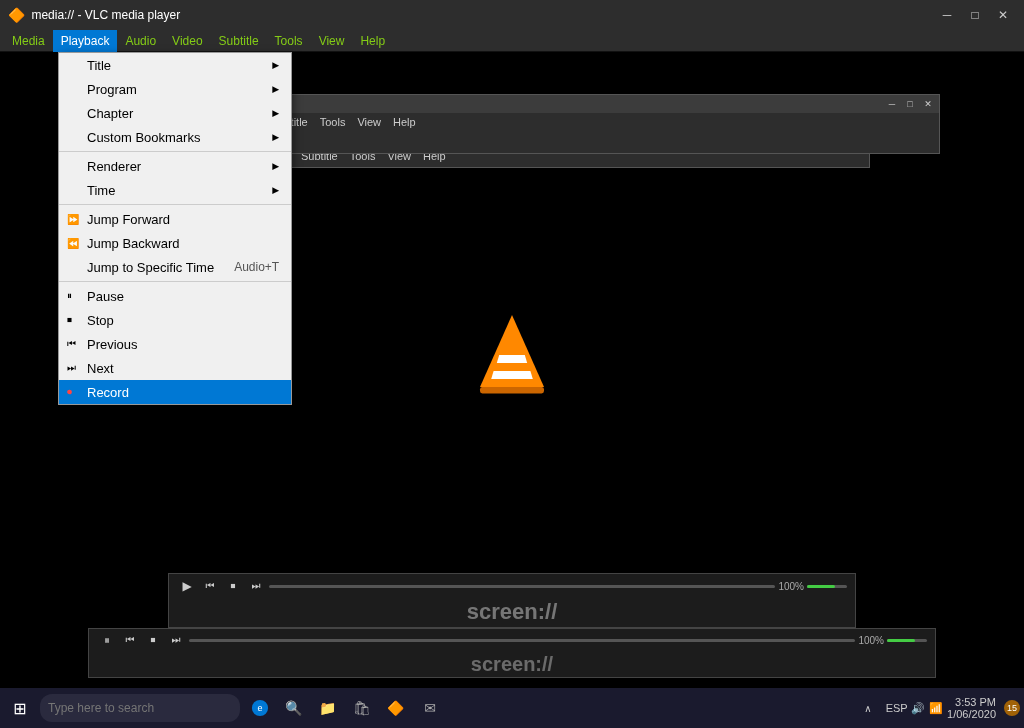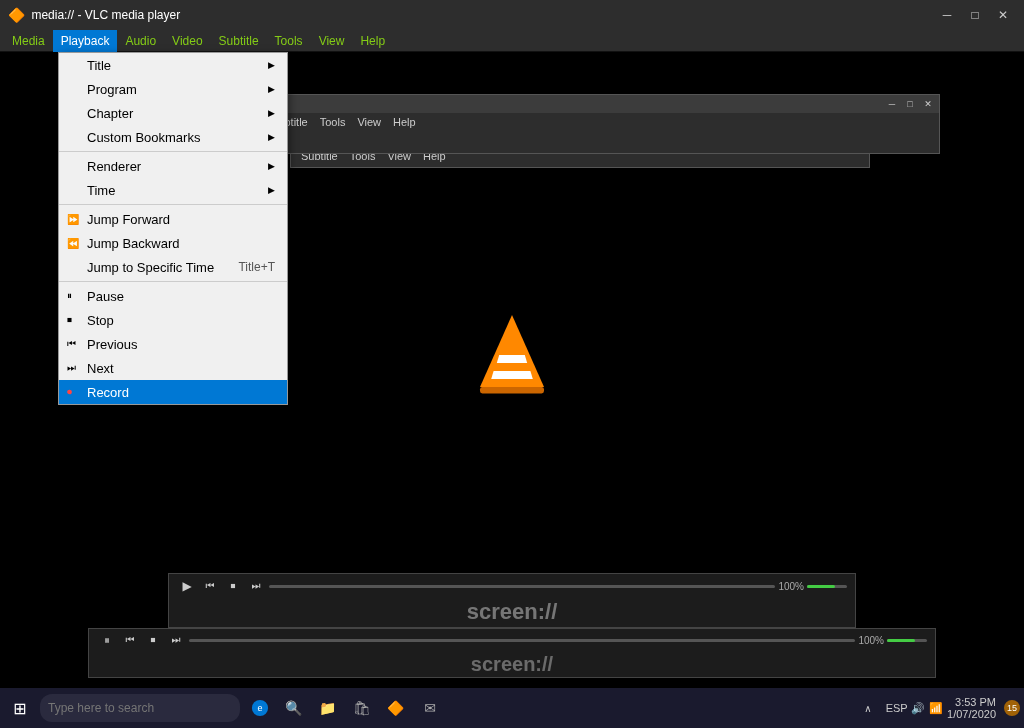--- a/index.html
+++ b/index.html
@@ -464,21 +464,21 @@
   <div class="dropdown-item">
     <span class="icon-left">⏩</span>
     Jump Forward
   </div>
   <div class="dropdown-item">
     <span class="icon-left">⏪</span>
     Jump Backward
   </div>
   <div class="dropdown-item">
     Jump to Specific Time
-    <span class="shortcut">Title+T</span>
+    <span class="shortcut">Audio+T</span>
   </div>
   <div class="dropdown-separator"></div>
   <div class="dropdown-item">
     <span class="icon-left">⏸</span>
     Pause
   </div>
   <div class="dropdown-item">
     <span class="icon-left">⏹</span>
     Stop
   </div>
@@ -549,17 +549,17 @@
     <div class="taskbar-icon" style="font-size:14px;">🔶</div>
     <div class="taskbar-icon" style="font-size:14px;">✉</div>
   </div>
   <div class="taskbar-tray">
     <span style="font-size:10px;">∧</span>
     <span style="font-size:11px;padding-left:10px;">ESP</span>
     <span>🔊</span>
     <span>📶</span>
     <div class="taskbar-clock">
       <span>3:53 PM</span>
-      <span>1/07/2020</span>
+      <span>1/06/2020</span>
     </div>
     <span style="background:#a16207;color:#fff;border-radius:50%;width:16px;height:16px;display:flex;align-items:center;justify-content:center;font-size:9px;">15</span>
   </div>
 </div>
 
 </body></html>

